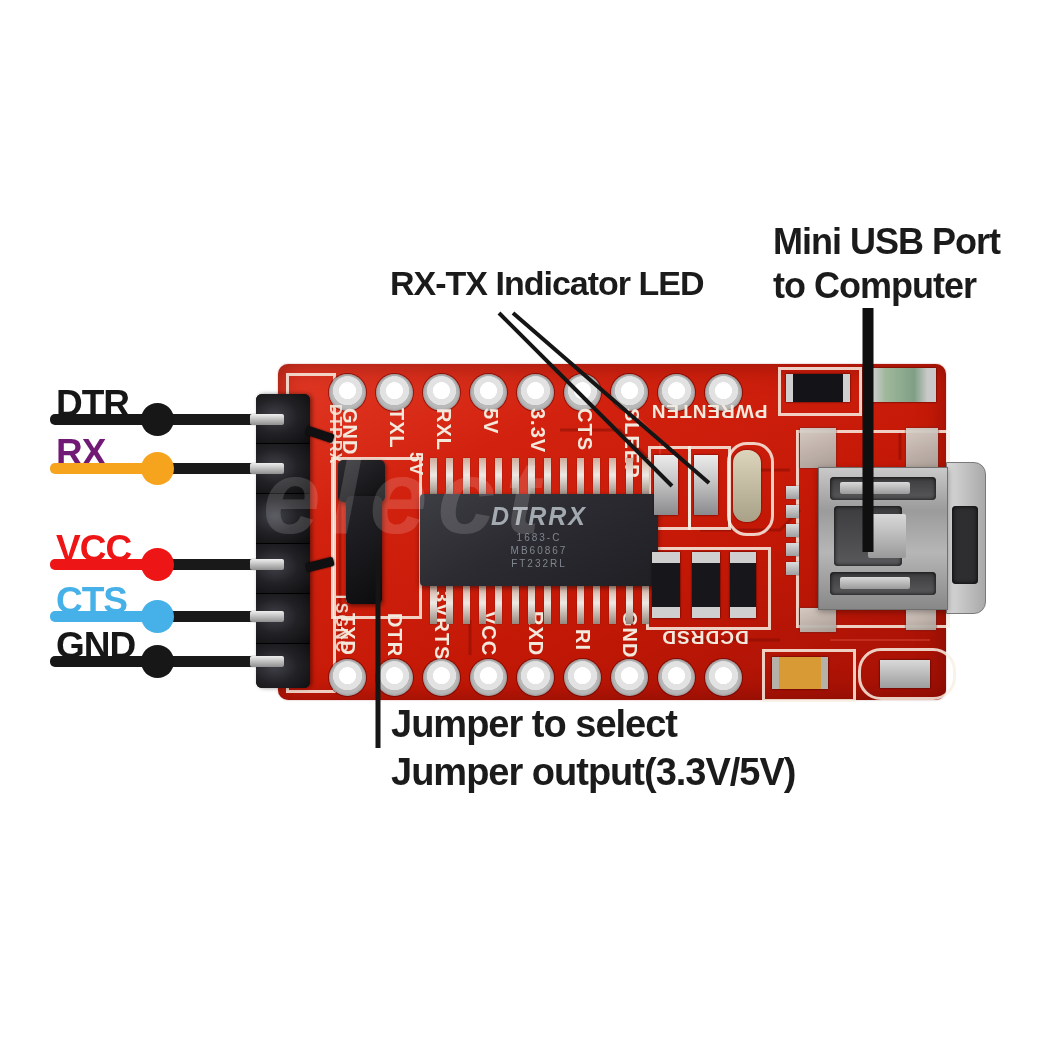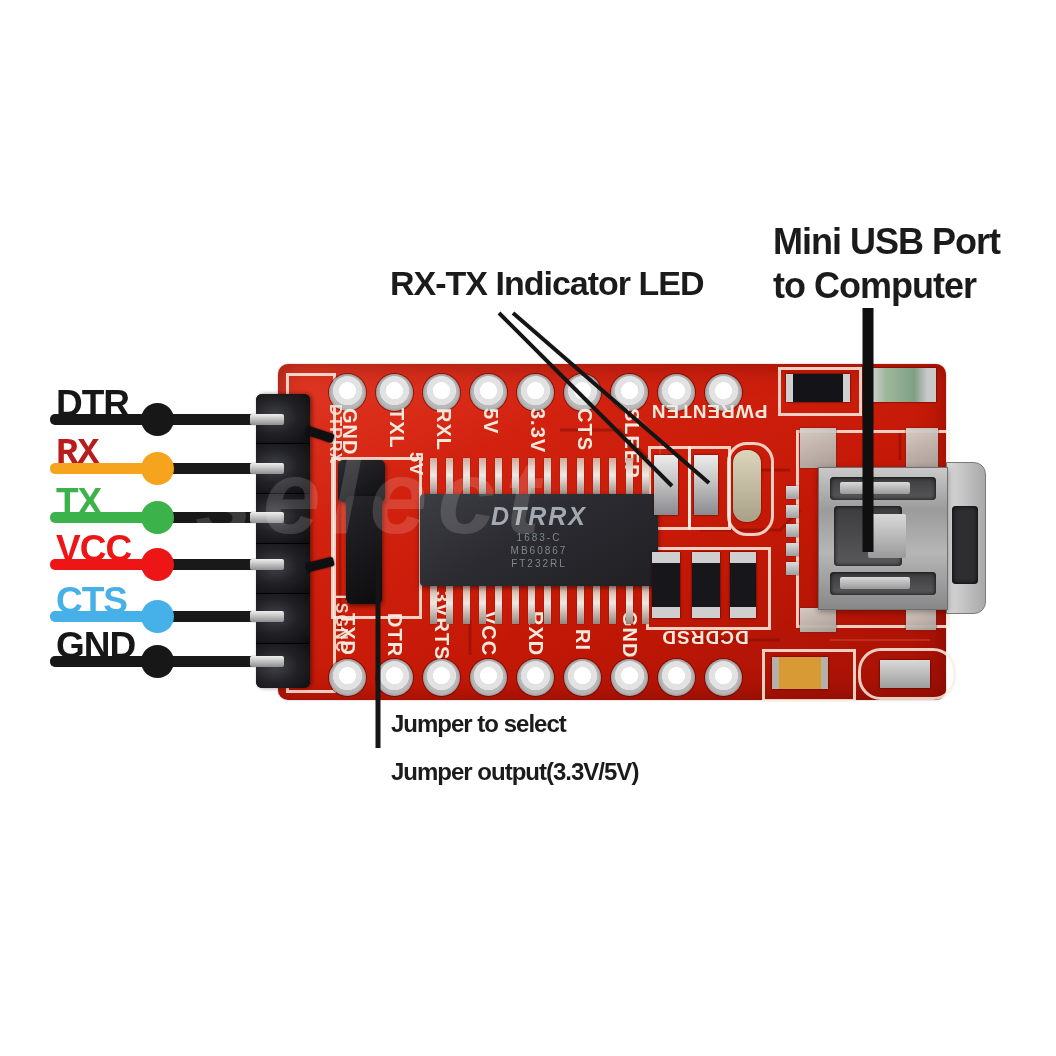--- a/index.html
+++ b/index.html
@@ -5,21 +5,21 @@
   html,body{margin:0;padding:0;}
   body{width:1056px;height:1056px;background:#ffffff;font-family:"Liberation Sans",sans-serif;position:relative;overflow:hidden;}
   .scene{position:absolute;left:0;top:0;width:1056px;height:1056px;background:#ffffff;}
   .abs{position:absolute;}
   .layer{position:absolute;left:0;top:0;width:1056px;height:1056px;pointer-events:none;}
 
   
   .ann{position:absolute;color:#1b1b1b;font-weight:700;letter-spacing:-1px;}
   .ann-rxtx{left:390px;top:264px;font-size:34px;}
   .ann-usb{left:773px;top:220px;font-size:36px;line-height:44px;}
-  .ann-jumper{left:391px;top:700px;font-size:24px;line-height:48px;}
+  .ann-jumper{left:391px;top:700px;font-size:38px;line-height:48px;}
 
   
   .pin-row{position:absolute;left:0;width:320px;height:80px;}
   .pin-label{position:absolute;left:56px;top:0;font-size:37px;font-weight:700;letter-spacing:-1px;}
   .wire-col{position:absolute;left:50px;top:31px;width:112px;height:11px;border-radius:5px;}
   .wire-blk{position:absolute;left:158px;top:31px;width:98px;height:11px;background:#191919;}
   .wire-dot{position:absolute;left:141px;top:20px;width:33px;height:33px;border-radius:50%;}
   .pin-stub{position:absolute;left:250px;top:31px;width:34px;height:11px;border-radius:2px;
             background:linear-gradient(180deg,#efefef,#8f8f8f);box-shadow:0 0 1px #333;}
 
@@ -239,31 +239,24 @@
   <div class="abs" style="left:880px;top:660px;width:50px;height:28px;background:linear-gradient(180deg,#d9d9d9,#9d9d9d);box-shadow:0 0 2px #300;"></div>
 
   <div class="pin-row" style="top:383px;">
     <span class="pin-label" style="color: rgb(23, 23, 23);">DTR</span>
     <div class="wire-col" style="background: rgb(23, 23, 23);"></div>
     <div class="wire-blk"></div>
     <div class="wire-dot" style="background: rgb(23, 23, 23);"></div>
     <div class="pin-stub"></div>
   </div>
   <div class="pin-row" style="top:432px;">
-    <span class="pin-label" style="color: #b91c1c; font-family: Liberation Mono, monospace;">RX</span>
+    <span class="pin-label" style="color: #701a75;">RX</span>
     <div class="wire-col" style="background: rgb(246, 163, 29);"></div>
     <div class="wire-blk"></div>
     <div class="wire-dot" style="background: rgb(246, 163, 29);"></div>
-    <div class="pin-stub"></div>
-  </div>
-  <div class="pin-row" style="top:481px;">
-    <span class="pin-label" style="color: rgb(60, 178, 74);">TX</span>
-    <div class="wire-col" style="background: rgb(60, 178, 74);"></div>
-    <div class="wire-blk"></div>
-    <div class="wire-dot" style="background: rgb(60, 178, 74);"></div>
     <div class="pin-stub"></div>
   </div>
   <div class="pin-row" style="top:528px;">
     <span class="pin-label" style="color: rgb(237, 21, 21);">VCC</span>
     <div class="wire-col" style="background: rgb(237, 21, 21);"></div>
     <div class="wire-blk"></div>
     <div class="wire-dot" style="background: rgb(237, 21, 21);"></div>
     <div class="pin-stub"></div>
   </div>
   <div class="pin-row" style="top:580px;">

